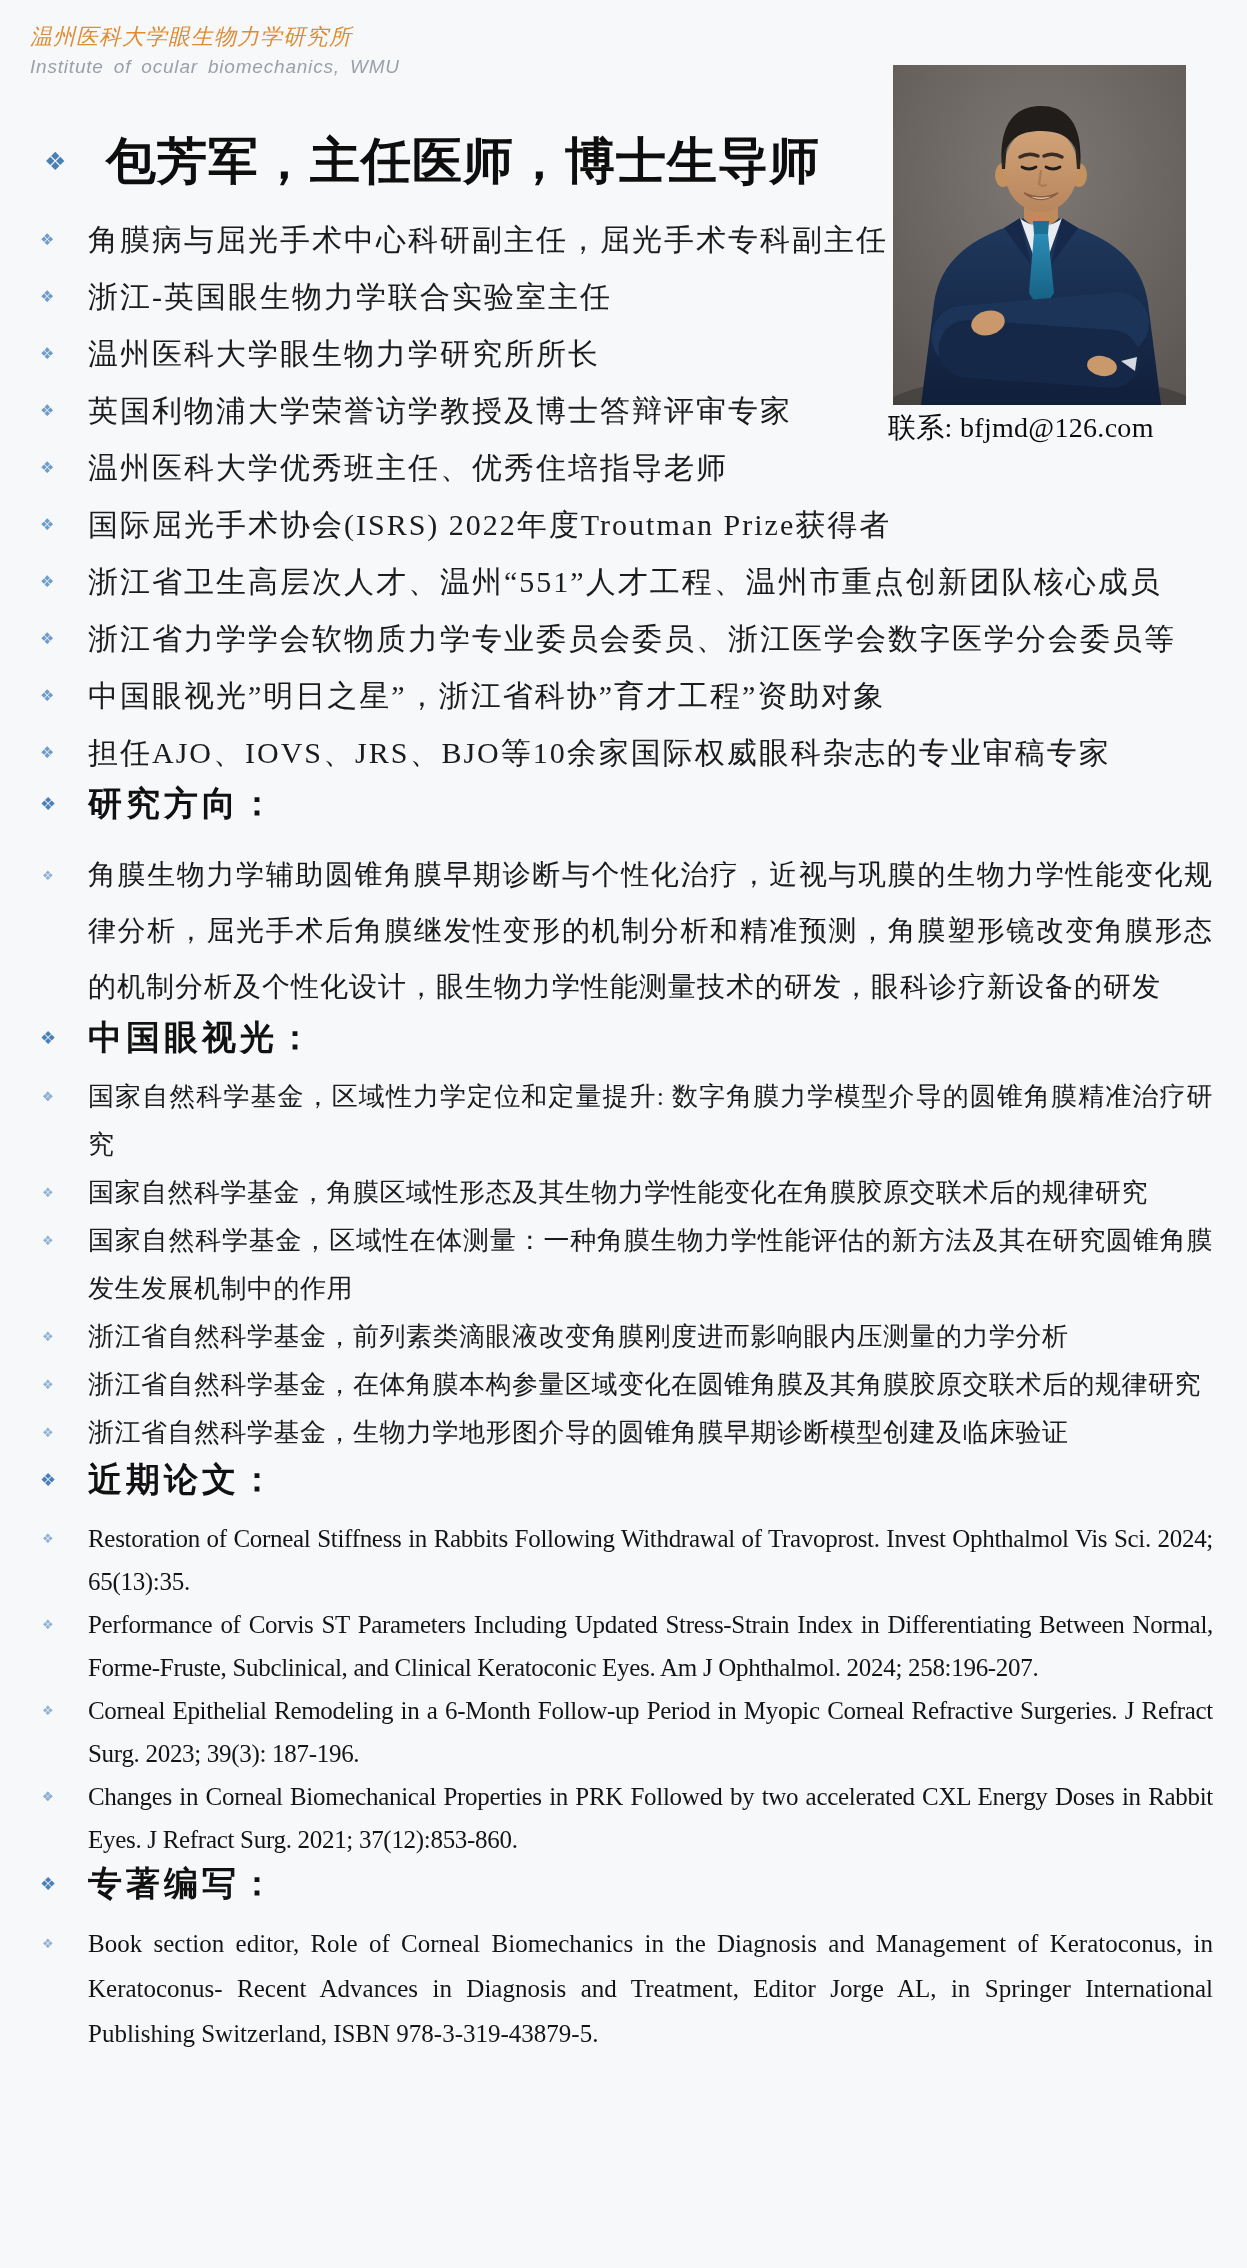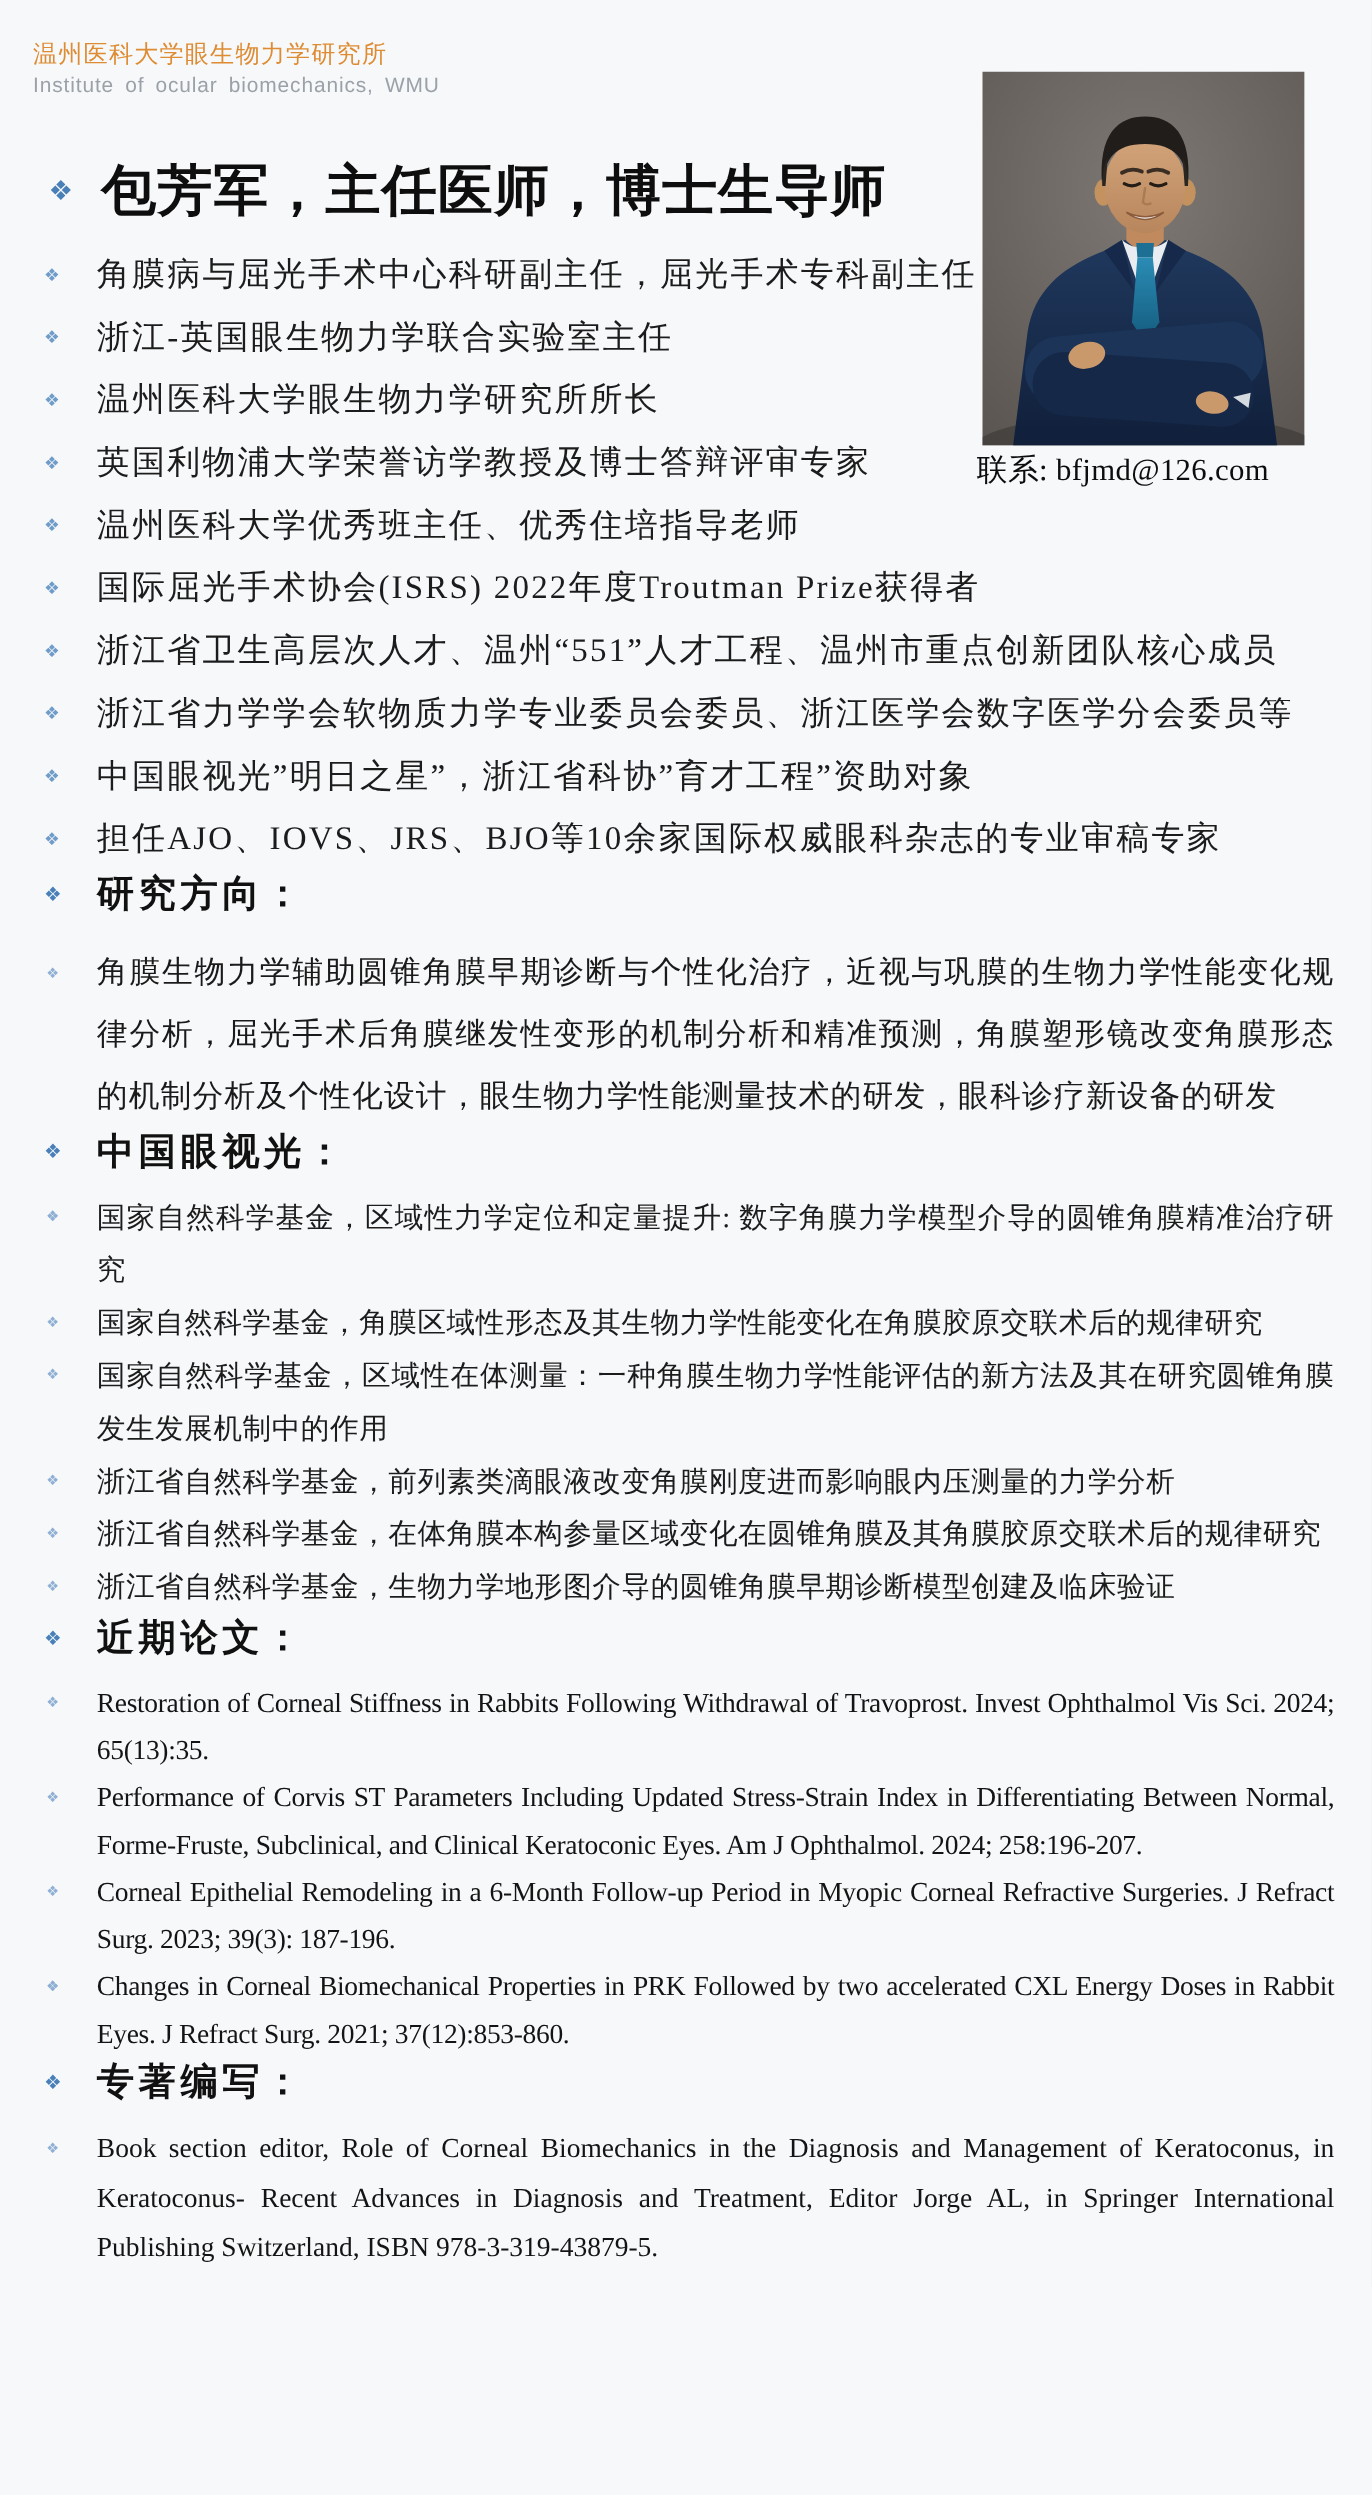--- a/index.html
+++ b/index.html
@@ -16,35 +16,35 @@
   .page{
     position:relative;
     width:1247px;height:2268px;
     margin:0 auto;
     background:var(--page-bg);
     overflow:hidden;
     font-family:"Liberation Serif","DejaVu Serif",serif;
     color:var(--text-main);
   }
   
-  header{padding:36px 0 0 30px;}
+  header{padding:24px 0 0 30px;font-style:italic;}
   .org-cn{
     font-family:"Liberation Sans","DejaVu Sans",sans-serif;
     font-size:22px;line-height:26px;color:var(--accent-orange);
     letter-spacing:1px;
   }
   .org-en{
     font-family:"Liberation Sans","DejaVu Sans",sans-serif;
     font-size:19px;line-height:24px;color:var(--subtitle-gray);
     margin-top:5px;letter-spacing:0.8px;word-spacing:4px;
   }
   
   .title-row{position:relative;margin-top:50px;padding-left:88px;}
   .title-row .name-title{
-    margin:4px;font-family:"Liberation Sans","DejaVu Sans",sans-serif;
+    margin:18px;font-family:"Liberation Sans","DejaVu Sans",sans-serif;
     font-size:50px;line-height:64px;font-weight:700;color:#0e0e0e;
     letter-spacing:1px;
   }
   
   .bullet{
     position:absolute;top:0;display:flex;align-items:center;justify-content:center;
     font-family:"DejaVu Sans",sans-serif;font-style:normal;
   }
   .b-title{left:44px;height:64px;font-size:25px;color:var(--bullet-strong);}
   .b-item{left:40px;height:57px;font-size:16px;color:var(--bullet-mid);}

